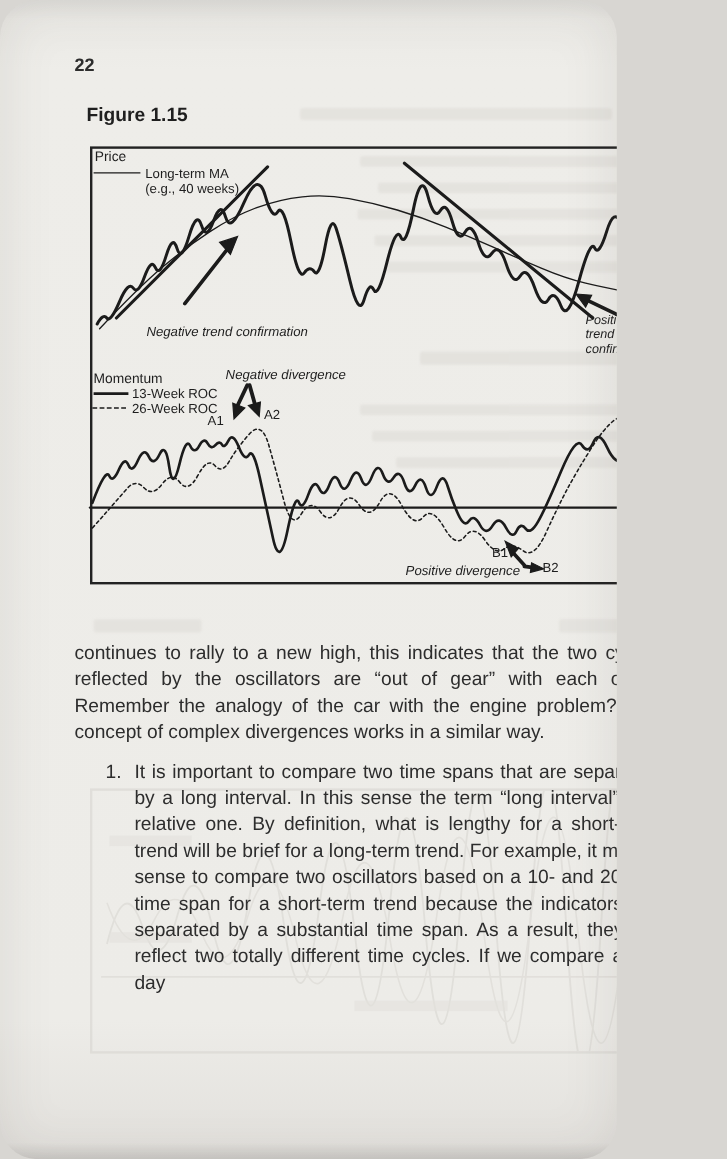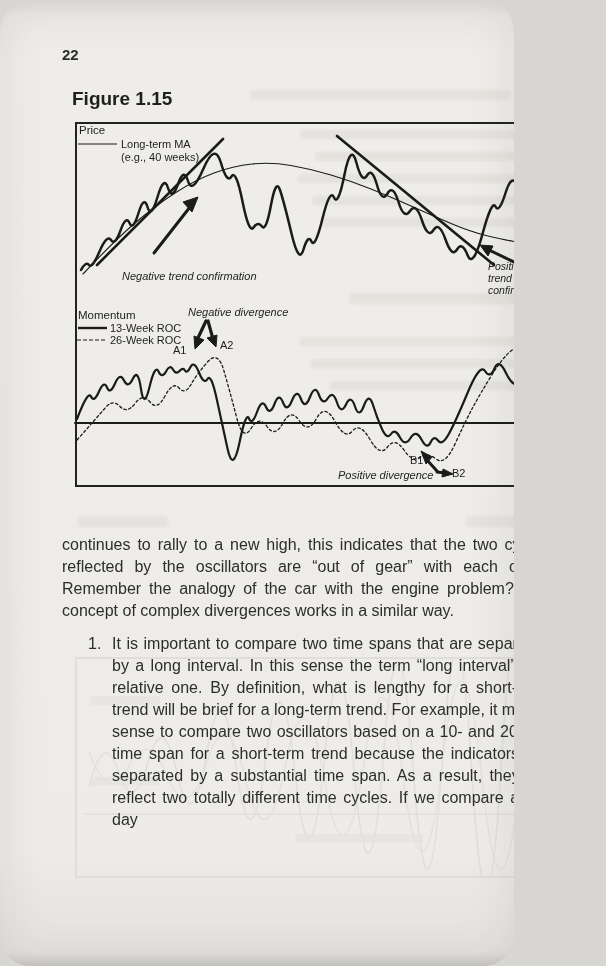--- a/index.html
+++ b/index.html
@@ -9,21 +9,21 @@
     font-family:"Liberation Sans",sans-serif;color:#2d2d2d;border-radius:31px;
   }
   .page::after{content:'';position:absolute;inset:0;box-shadow:inset 0 0 45px rgba(90,85,75,.13);pointer-events:none;}
   .edge-bottom{position:absolute;left:0;right:0;bottom:0;height:14px;background:linear-gradient(180deg,rgba(0,0,0,0),rgba(0,0,0,.10));}
   .edge-top{position:absolute;left:0;right:0;top:0;height:16px;background:linear-gradient(0deg,rgba(0,0,0,0),rgba(0,0,0,.04));}
 
   .header{position:absolute;left:62px;top:46px;width:489px;display:flex;justify-content:space-between;font-size:15px;}
   .pagenum{font-weight:bold;}
   .runhead{color:#2f2f2f;}
 
-  .figtitle{position:absolute;left:72px;top:88px;font-size:19px;font-weight:bold;color:#1f1f1f;}
+  .figtitle{position:absolute;left:72px;top:88px;font-size:16px;font-weight:bold;color:#1f1f1f;}
 
   .figbox{position:absolute;left:75px;top:122px;width:478px;height:365px;border:2px solid #222;box-sizing:border-box;}
   svg.fig{position:absolute;left:75px;top:122px;width:478px;height:365px;overflow:visible;}
   svg.fig text{font-family:"Liberation Sans",sans-serif;fill:#1e1e1e;}
   svg.fig .it{font-style:italic;}
   svg.fig .curve{fill:none;stroke:#1b1b1b;stroke-linecap:round;stroke-linejoin:round;}
 
   .bodytext{position:absolute;left:62px;top:534px;width:487px;font-size:16px;line-height:22px;text-align:justify;color:#2d2d2d;}
   .bodytext p{margin:0;}
   .p2{text-indent:28px;}

